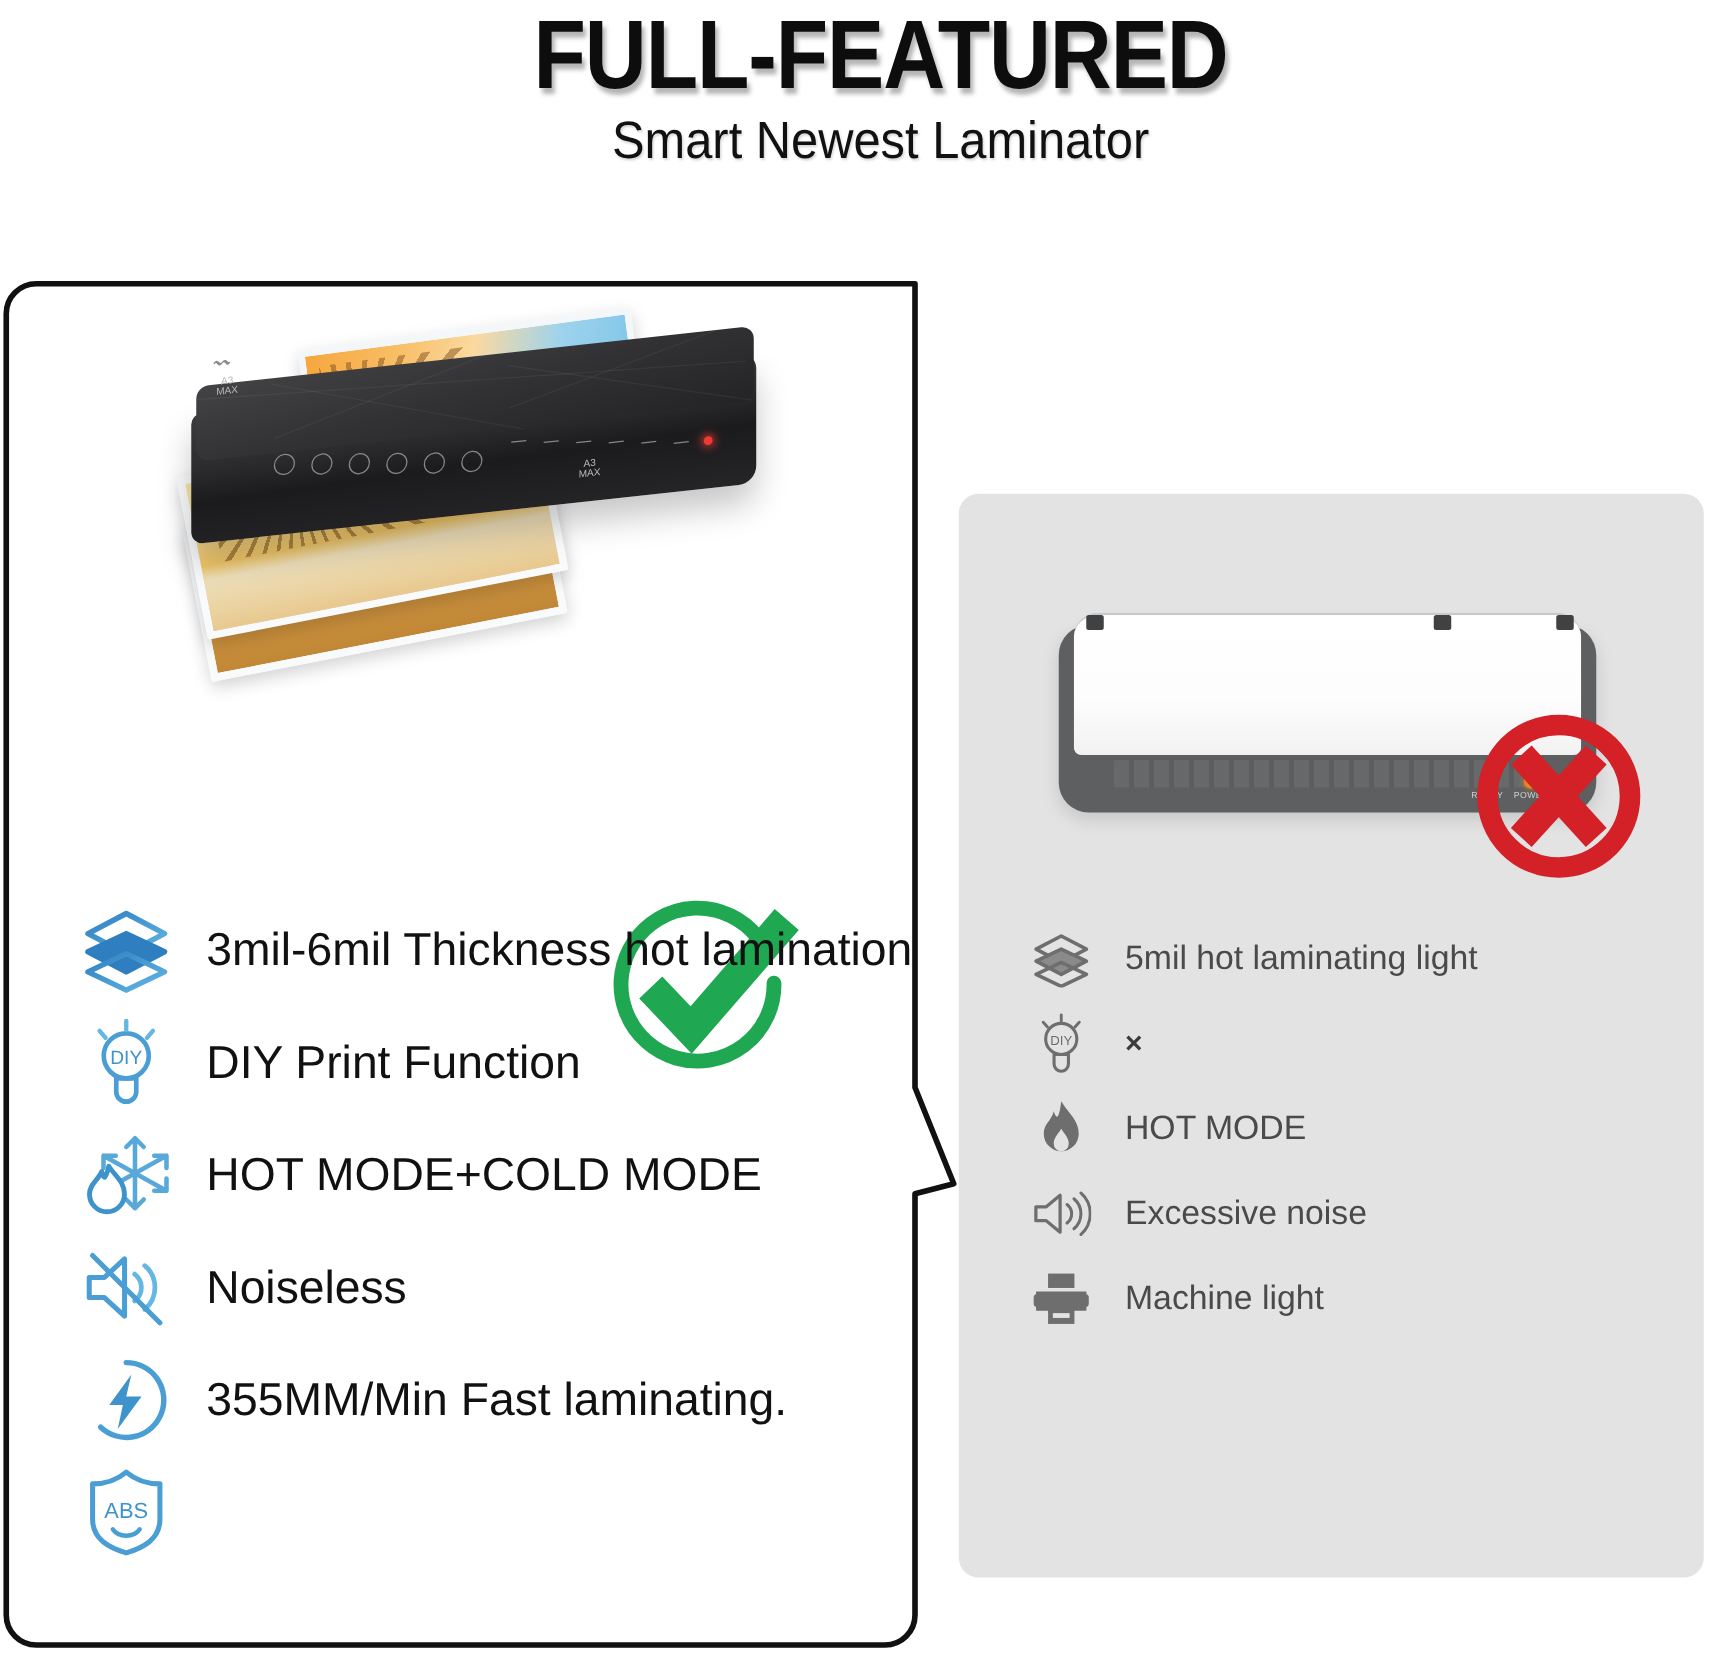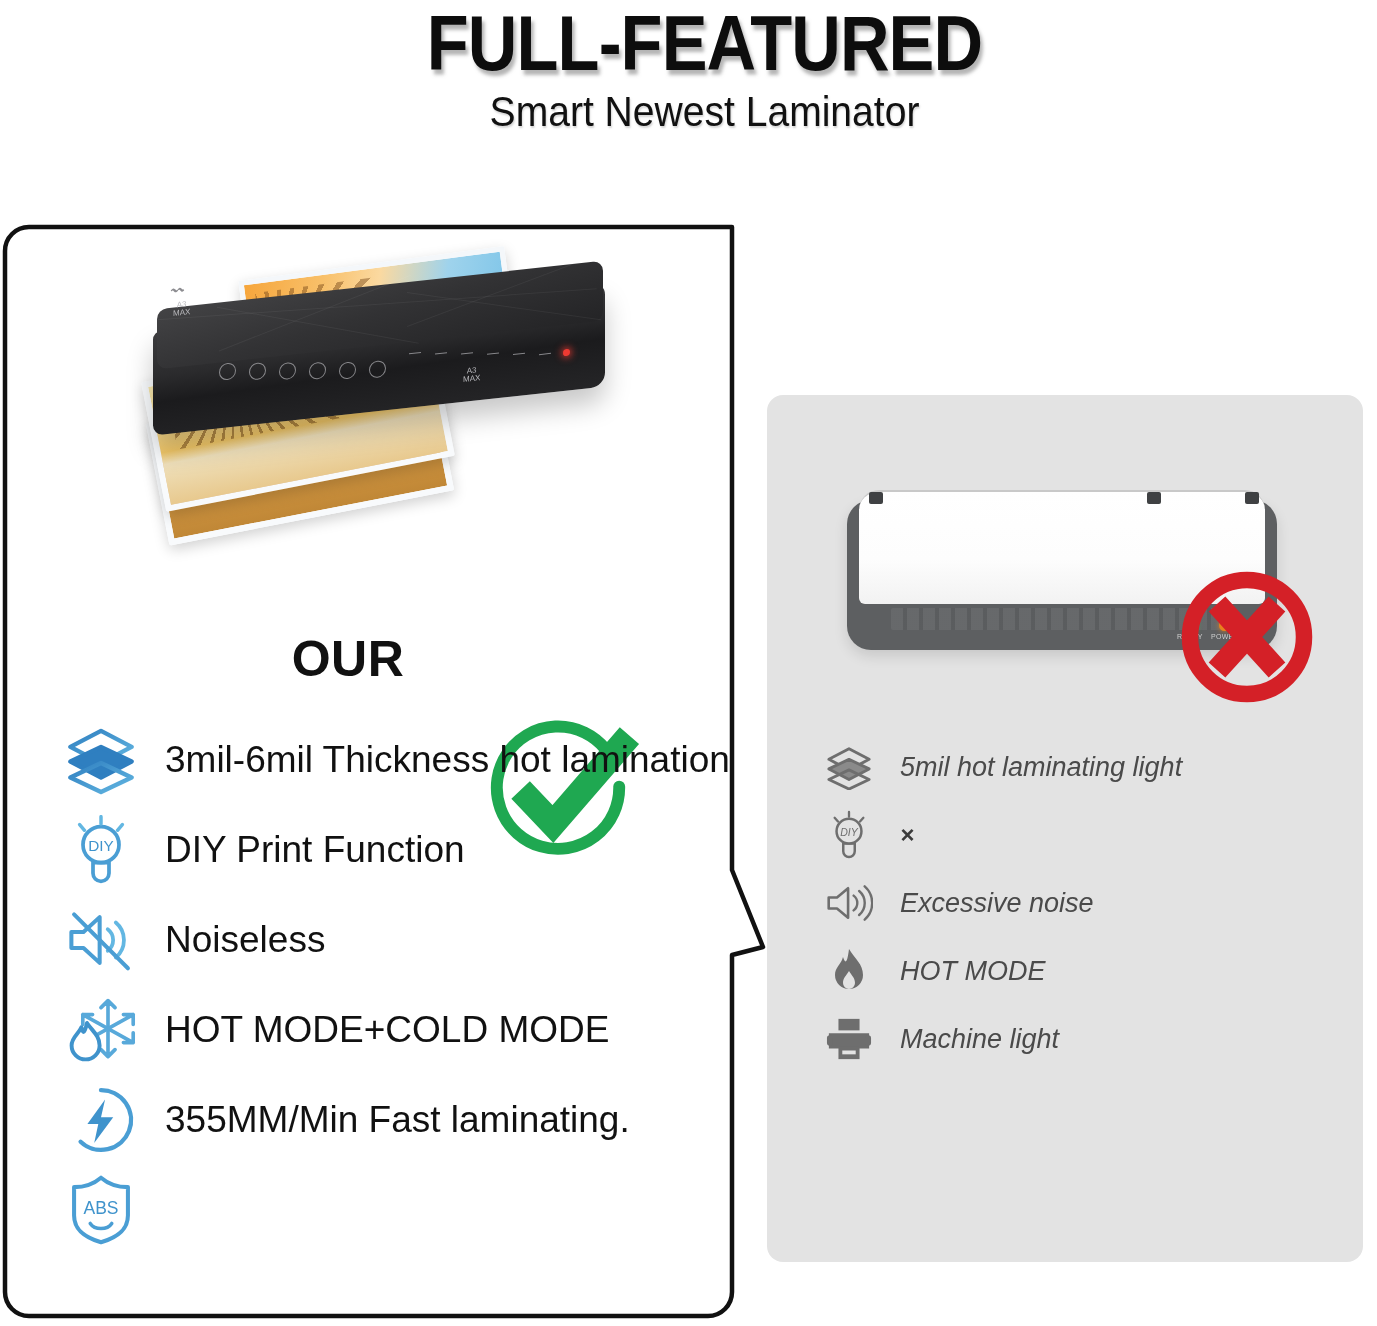--- a/index.html
+++ b/index.html
@@ -25,21 +25,21 @@
     transform:scaleX(.93);transform-origin:50% 50%;
     text-shadow:1px 2px 2px rgba(150,150,150,.4);
   }
 
   
   #compare-panel{
     position:absolute;left:767px;top:395px;width:596px;height:867px;
     background:#e3e3e3;border-radius:16px;
   }
   #compare-list{position:absolute;left:55px;top:338px;width:540px;}
-  .c-row{position:relative;height:68px;font-style:italic;}
+  .c-row{position:relative;height:68px;}
   .c-ico{position:absolute;left:0;top:50%;transform:translateY(-50%);
          width:54px;height:54px;display:flex;align-items:center;justify-content:center;}
   .c-txt{position:absolute;left:78px;top:50%;transform:translateY(-50%);
          font-size:27px;color:#4a4a4a;white-space:nowrap;}
   .c-x{position:absolute;left:78px;top:50%;transform:translateY(-50%);
        font-size:24px;color:#3b3b3b;font-weight:bold;}
 
   
   #rival-machine{position:absolute;left:80px;top:95px;width:430px;height:170px;}
   .rv-body{position:absolute;left:0;top:10px;width:430px;height:150px;
@@ -164,36 +164,36 @@
           <text x="24" y="27" font-family="Liberation Sans, sans-serif" font-size="11" fill="#6e6e6e" text-anchor="middle">DIY</text>
           <path d="M18 35 h12 v8 a6 6 0 0 1 -12 0 Z" fill="none" stroke="#6e6e6e" stroke-width="2.6"></path>
           <path d="M24 2 v5 M9 8 l3.5 4 M39 8 l-3.5 4" stroke="#6e6e6e" stroke-width="2.4" stroke-linecap="round"></path>
         </svg>
       </span>
       <span class="c-x">×</span>
     </div>
 
     <div class="c-row">
       <span class="c-ico">
+        <svg width="40" height="48" viewBox="0 0 40 48">
+          <path d="M20 2 C26 12 34 17 34 28 a14 14 0 0 1 -28 0 C6 20 12 18 14 10 C16 16 18 18 20 2 Z" fill="#6e6e6e"></path>
+          <path d="M20 24 c3 5 6 7 6 12 a6 6 0 0 1 -12 0 c0 -5 3 -7 6 -12 Z" fill="#e3e3e3"></path>
+        </svg>
+      </span>
+      <span class="c-txt">HOT MODE</span>
+    </div>
+
+    <div class="c-row">
+      <span class="c-ico">
         <svg width="48" height="42" viewBox="0 0 52 44">
           <path d="M4 16 h9 L25 6 v32 L13 28 H4 Z" fill="none" stroke="#6e6e6e" stroke-width="2.8" stroke-linejoin="round"></path>
           <path d="M31 14 a10 10 0 0 1 0 16 M37 9 a17 17 0 0 1 0 26 M43 4 a24 24 0 0 1 0 36" fill="none" stroke="#6e6e6e" stroke-width="2.6" stroke-linecap="round"></path>
         </svg>
       </span>
       <span class="c-txt">Excessive noise</span>
-    </div>
-
-    <div class="c-row">
-      <span class="c-ico">
-        <svg width="40" height="48" viewBox="0 0 40 48">
-          <path d="M20 2 C26 12 34 17 34 28 a14 14 0 0 1 -28 0 C6 20 12 18 14 10 C16 16 18 18 20 2 Z" fill="#6e6e6e"></path>
-          <path d="M20 24 c3 5 6 7 6 12 a6 6 0 0 1 -12 0 c0 -5 3 -7 6 -12 Z" fill="#e3e3e3"></path>
-        </svg>
-      </span>
-      <span class="c-txt">HOT MODE</span>
     </div>
 
 
     <div class="c-row">
       <span class="c-ico">
         <svg width="48" height="46" viewBox="0 0 50 48">
           <rect x="14" y="3" width="22" height="12" fill="#6e6e6e"></rect>
           <path d="M4 18 h42 v16 h-42 Z" fill="#6e6e6e"></path>
           <rect x="14" y="32" width="22" height="13" fill="#6e6e6e"></rect>
           <rect x="18" y="36" width="14" height="4" fill="#e3e3e3"></rect>
@@ -248,21 +248,20 @@
         <span class="pdash" style="left:326px;top:21px;"></span>
       </div>
       <div class="mach-led"></div>
     </div>
 
     <svg id="check-mark" viewBox="0 0 100 100">
       <path d="M78 26 A36 36 0 1 0 86 48" fill="none" stroke="#1fa851" stroke-width="7" stroke-linecap="round"></path>
       <path d="M28 50 L47 70 L92 18" fill="none" stroke="#1fa851" stroke-width="15" stroke-linecap="butt" stroke-linejoin="miter"></path>
     </svg>
 
-    <div id="our-heading">OUR</div>
 
     <div id="feature-list">
 
       <div class="f-row">
         <span class="f-ico">
           <svg width="70" height="70" viewBox="0 0 48 48">
             <defs>
                 <linearGradient id="gb1" x1="0" y1="0" x2="1" y2="1">
               <stop offset="0" stop-color="#2f7fc0"></stop>
                   <stop offset="1" stop-color="#63b7e2"></stop>
@@ -283,45 +282,45 @@
             <text x="24" y="27" font-family="Liberation Sans, sans-serif" font-size="11.5" fill="#3f93cc" text-anchor="middle">DIY</text>
             <path d="M18 35.5 h12 v8 a6 6 0 0 1 -12 0 Z" fill="none" stroke="#4a9ed4" stroke-width="2.8"></path>
             <path d="M24 1 v5.5 M8 7 l3.6 4.2 M40 7 l-3.6 4.2" stroke="#63b7e2" stroke-width="2.6" stroke-linecap="round"></path>
           </svg>
         </span>
         <span class="f-txt">DIY Print Function</span>
       </div>
 
       <div class="f-row">
         <span class="f-ico">
-          <svg width="70" height="64" viewBox="0 0 52 46">
-            <path d="M4 17 h9 L25 6 v34 L13 29 H4 Z" fill="none" stroke="#4a9ed4" stroke-width="3" stroke-linejoin="round"></path>
-            <path d="M31 15 a10 10 0 0 1 0 16 M37 10 a17 17 0 0 1 0 26" fill="none" stroke="#63b7e2" stroke-width="2.8" stroke-linecap="round"></path>
-            <path d="M6 4 L46 44" stroke="#4a9ed4" stroke-width="3" stroke-linecap="round"></path>
-          </svg>
-        </span>
-        <span class="f-txt">Noiseless</span>
-      </div>
-
-      <div class="f-row">
-        <span class="f-ico">
           <svg width="70" height="70" viewBox="0 0 50 50">
             <g stroke="#58a9da" stroke-width="2.6" stroke-linecap="round" fill="none">
               <path d="M30 4 v40 M30 4 l-5 5 M30 4 l5 5 M30 44 l-5 -5 M30 44 l5 -5"></path>
               <path d="M12 14 L48 34 M12 14 l0 7 M12 14 l7 0 M48 34 l0 -7 M48 34 l-7 0"></path>
               <path d="M48 14 L12 34 M48 14 l-7 0 M48 14 l0 7 M12 34 l7 0 M12 34 l0 -7"></path>
             </g>
             <path d="M15 20 C19 26 24 29 24 36 a10 10 0 0 1 -20 0 C4 30 9 28 11 23 C12 27 13 29 15 20 Z" fill="#ffffff" stroke="#3f93cc" stroke-width="2.8" stroke-linejoin="round"></path>
           </svg>
         </span>
         <span class="f-txt">HOT MODE+COLD MODE</span>
       </div>
 
       <div class="f-row">
         <span class="f-ico">
+          <svg width="70" height="64" viewBox="0 0 52 46">
+            <path d="M4 17 h9 L25 6 v34 L13 29 H4 Z" fill="none" stroke="#4a9ed4" stroke-width="3" stroke-linejoin="round"></path>
+            <path d="M31 15 a10 10 0 0 1 0 16 M37 10 a17 17 0 0 1 0 26" fill="none" stroke="#63b7e2" stroke-width="2.8" stroke-linecap="round"></path>
+            <path d="M6 4 L46 44" stroke="#4a9ed4" stroke-width="3" stroke-linecap="round"></path>
+          </svg>
+        </span>
+        <span class="f-txt">Noiseless</span>
+      </div>
+
+      <div class="f-row">
+        <span class="f-ico">
           <svg width="68" height="68" viewBox="0 0 50 50">
             <path d="M25 3 a22 22 0 1 1 -15 38" fill="none" stroke="#4a9ed4" stroke-width="3.2" stroke-linecap="round"></path>
             <path d="M28 10 L15 28 h8 l-3 14 L34 23 h-9 Z" fill="#3f93cc"></path>
           </svg>
         </span>
         <span class="f-txt">355MM/Min Fast laminating.</span>
       </div>
 
       <div class="f-row">
         <span class="f-ico">

